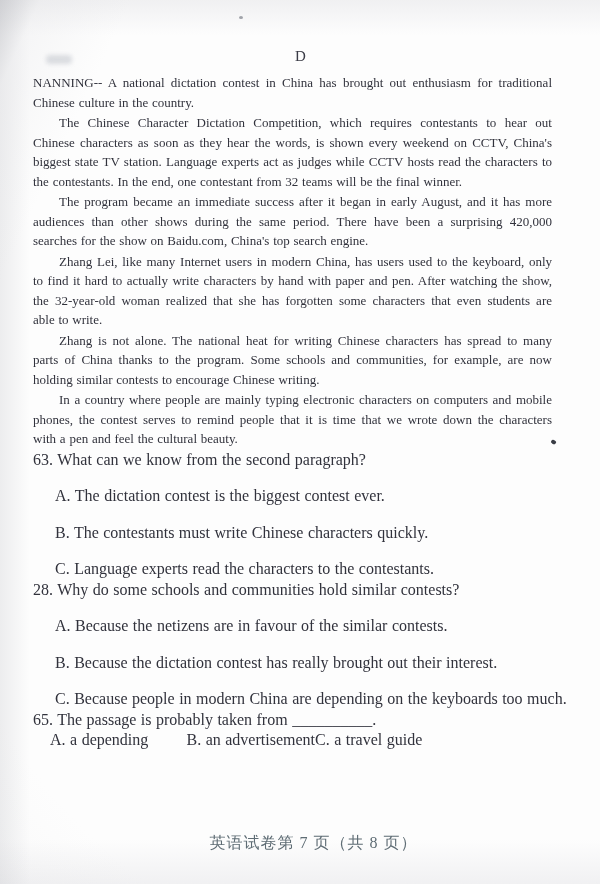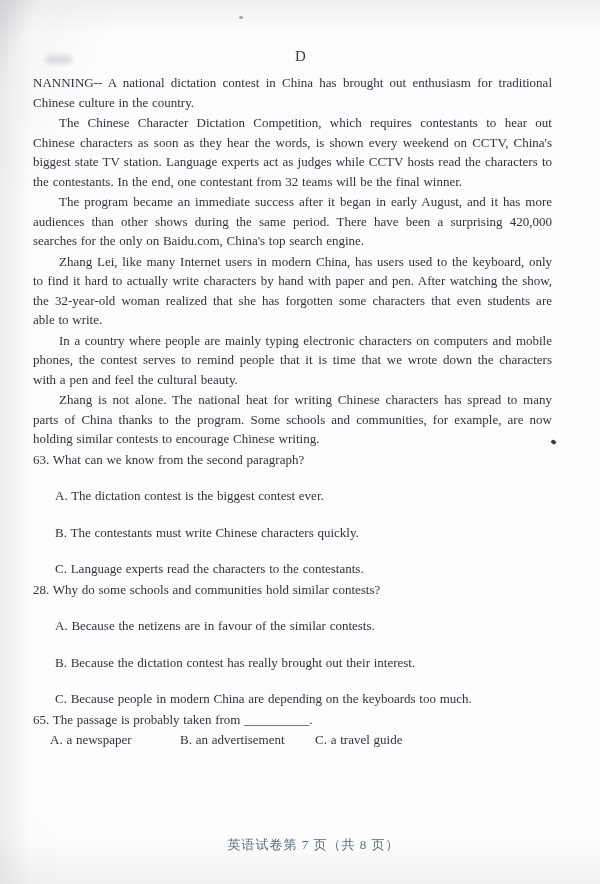--- a/index.html
+++ b/index.html
@@ -38,35 +38,35 @@
     height: 19.5px;
     overflow: hidden;
     text-align: justify;
     text-align-last: justify;
     word-spacing: 0.5px;
   }
   .pline.last { text-align-last: left; }
   .pline.first { text-indent: 26px; }
   .questions { margin-top: 1px; }
   .qline {
-    font-size: 13px;
+    font-size: 16px;
     line-height: 20.5px;
     word-spacing: 0.5px;
   }
   .opt { padding-left: 22px; margin-top: 16px; }
   .inline-opts { display: flex; padding-left: 17px; }
   .inline-opts .iopt:nth-child(1) { width: 130px; }
-  .inline-opts .iopt:nth-child(2) { width: 135px; }
+  .inline-opts .iopt:nth-child(2) { width: 135px; text-align: right; }
   .footer {
     position: absolute;
     left: 0;
     right: 0;
     bottom: 30px;
     text-align: center;
-    font-size: 13px;
+    font-size: 16px;
     letter-spacing: 1px;
     color: #5e6c74;
     padding-left: 27px;
   }
   .speck-top {
     position: absolute;
     left: 239px;
     top: 16px;
     width: 4px;
     height: 3px;
@@ -112,57 +112,57 @@
         </div>
         <div class="para">
           <div class="pline first">The Chinese Character Dictation Competition, which requires contestants to hear out</div>
           <div class="pline">Chinese characters as soon as they hear the words, is shown every weekend on CCTV, China's</div>
           <div class="pline">biggest state TV station. Language experts act as judges while CCTV hosts read the characters to</div>
           <div class="pline last">the contestants. In the end, one contestant from 32 teams will be the final winner.</div>
         </div>
         <div class="para">
           <div class="pline first">The program became an immediate success after it began in early August, and it has more</div>
           <div class="pline">audiences than other shows during the same period. There have been a surprising 420,000</div>
-          <div class="pline last">searches for the only on Baidu.com, China's top search engine.</div>
+          <div class="pline last">searches for the show on Baidu.com, China's top search engine.</div>
         </div>
         <div class="para">
           <div class="pline first">Zhang Lei, like many Internet users in modern China, has users used to the keyboard, only</div>
           <div class="pline">to find it hard to actually write characters by hand with paper and pen. After watching the show,</div>
           <div class="pline">the 32-year-old woman realized that she has forgotten some characters that even students are</div>
           <div class="pline last">able to write.</div>
         </div>
         <div class="para">
+          <div class="pline first">Zhang is not alone. The national heat for writing Chinese characters has spread to many</div>
+          <div class="pline">parts of China thanks to the program. Some schools and communities, for example, are now</div>
+          <div class="pline last">holding similar contests to encourage Chinese writing.</div>
+        </div>
+        <div class="para">
           <div class="pline first">In a country where people are mainly typing electronic characters on computers and mobile</div>
           <div class="pline">phones, the contest serves to remind people that it is time that we wrote down the characters</div>
           <div class="pline last">with a pen and feel the cultural beauty.</div>
-        </div>
-        <div class="para">
-          <div class="pline first">Zhang is not alone. The national heat for writing Chinese characters has spread to many</div>
-          <div class="pline">parts of China thanks to the program. Some schools and communities, for example, are now</div>
-          <div class="pline last">holding similar contests to encourage Chinese writing.</div>
         </div>
       </div>
 
     <div class="questions">
         <div class="qblock">
           <div class="qline qhead">63. What can we know from the second paragraph?</div>
           <div class="qline opt">A. The dictation contest is the biggest contest ever.</div>
           <div class="qline opt">B. The contestants must write Chinese characters quickly.</div>
           <div class="qline opt">C. Language experts read the characters to the contestants.</div>
         </div>
         <div class="qblock">
           <div class="qline qhead">28. Why do some schools and communities hold similar contests?</div>
           <div class="qline opt">A. Because the netizens are in favour of the similar contests.</div>
           <div class="qline opt">B. Because the dictation contest has really brought out their interest.</div>
           <div class="qline opt">C. Because people in modern China are depending on the keyboards too much.</div>
         </div>
         <div class="qblock">
           <div class="qline qhead">65. The passage is probably taken from __________.</div>
           <div class="qline inline-opts">
-            <span class="iopt">A. a newspaper</span>
+            <span class="iopt">A. a depending</span>
             <span class="iopt">B. an advertisement</span>
             <span class="iopt">C. a travel guide</span>
           </div>
         </div>
       </div>
   </div>
 
   <div class="footer">英语试卷第 7 页（共 8 页）</div>
 </div>
 

